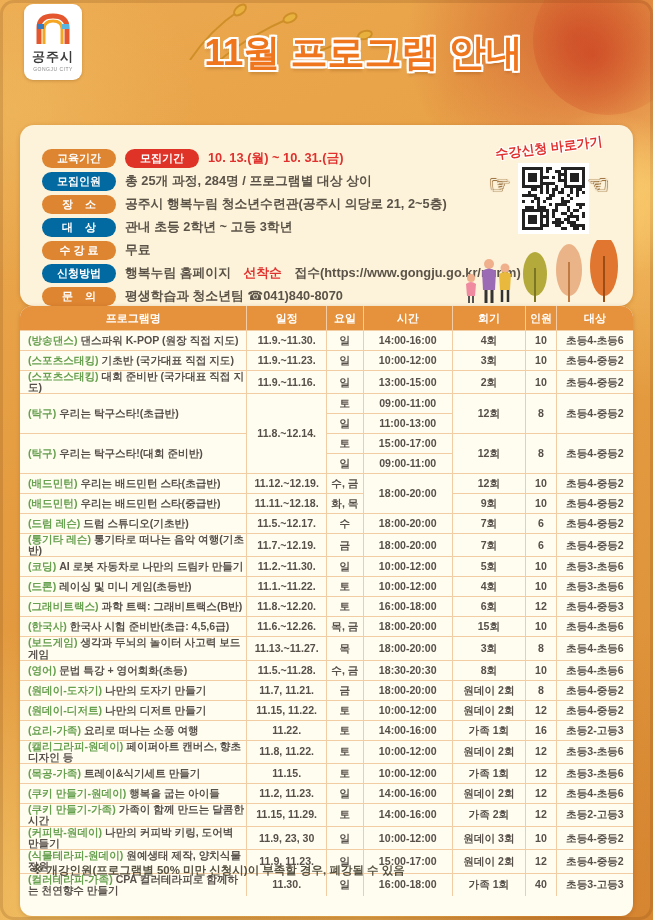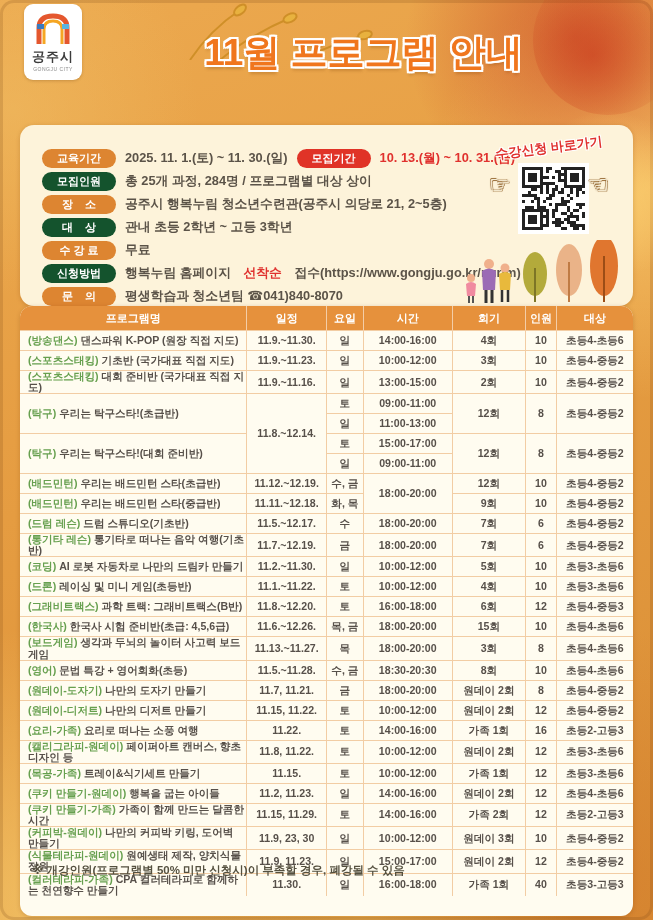--- a/index.html
+++ b/index.html
@@ -30,21 +30,21 @@
   .title2{margin-top:8px;font-size:37px;font-weight:bold;color:#f0761d;
     text-shadow:-2px -2px 0 #fff,2px -2px 0 #fff,-2px 2px 0 #fff,2px 2px 0 #fff,0 -2px 0 #fff,0 2px 0 #fff,-2px 0 0 #fff,2px 0 0 #fff,0 4px 3px rgba(120,60,0,.25);}
   
   .info-panel{position:absolute;left:20px;top:125px;width:613px;height:181px;
     background:#fdf3da;border-radius:14px;box-shadow:0 1px 4px rgba(120,60,10,.25);}
   .info-rows{position:absolute;left:22px;top:9px;right:150px;margin-top:13px;}
   .info-row{display:flex;align-items:center;height:23px;gap:9px;}
   .pill{min-width:74px;height:19px;border-radius:11px;color:#fff;font-size:11px;font-weight:bold;
     display:flex;align-items:center;justify-content:center;white-space:pre;padding:0 6px;box-sizing:border-box;flex:none;}
   .pill.orange{background:#dd8531;}
-  .pill.olive{background:#14532d;}
+  .pill.olive{background:#0369a1;}
   .pill.red{background:#e03327;}
   .info-text{font-size:12.8px;color:#5b5348;font-weight:bold;white-space:pre;}
   .info-text.hl{color:#e0312e;}
   
   .qr-block{position:absolute;right:8px;top:6px;width:152px;height:118px;}
   .qr-caption{position:absolute;left:6px;top:8px;width:140px;text-align:center;
     font-size:13px;font-weight:bold;color:#e0312e;transform:rotate(-7deg);
     text-shadow:-1px -1px 0 #fff,1px -1px 0 #fff,-1px 1px 0 #fff,1px 1px 0 #fff;}
   .qr-grid{position:absolute;left:45px;top:32px;width:63px;height:63px;background:#fff;padding:4px;
     display:grid;grid-template-columns:repeat(21,1fr);grid-template-rows:repeat(21,1fr);}
@@ -99,21 +99,20 @@
   <div class="logo-sub">GONGJU CITY</div>
 </div>
 <div class="titles">
   <div class="title2">11월 프로그램 안내</div>
 </div>
 
 <div class="info-panel">
   <div class="info-rows">
       <div class="info-row">
         <span class="pill orange">교육기간</span>
-        <span class="info-text">2025. 11. 1.(토) ~ 11. 30.(일)</span>
         <span class="pill red">모집기간</span>
         <span class="info-text hl">10. 13.(월) ~ 10. 31.(금)</span>
       </div>
       <div class="info-row">
         <span class="pill olive">모집인원</span>
         <span class="info-text">총 25개 과정, 284명 / 프로그램별 대상 상이</span>
       </div>
       <div class="info-row">
         <span class="pill orange">장    소</span>
         <span class="info-text">공주시 행복누림 청소년수련관(공주시 의당로 21, 2~5층)</span>

